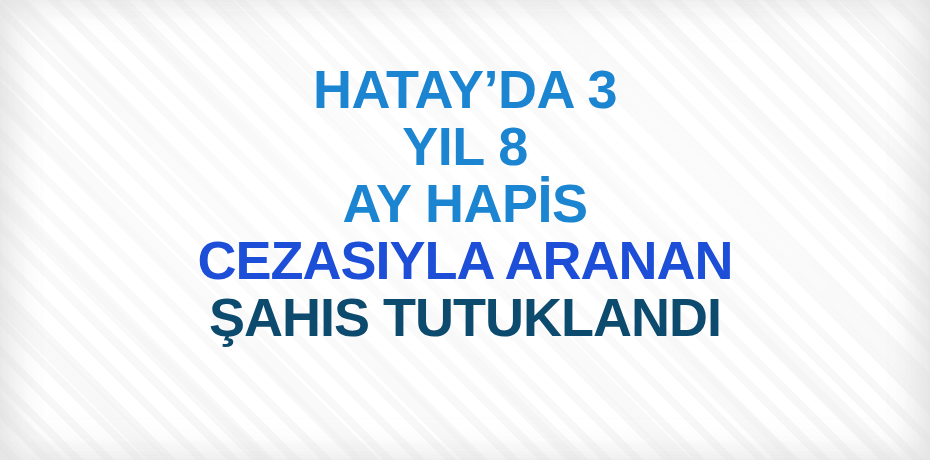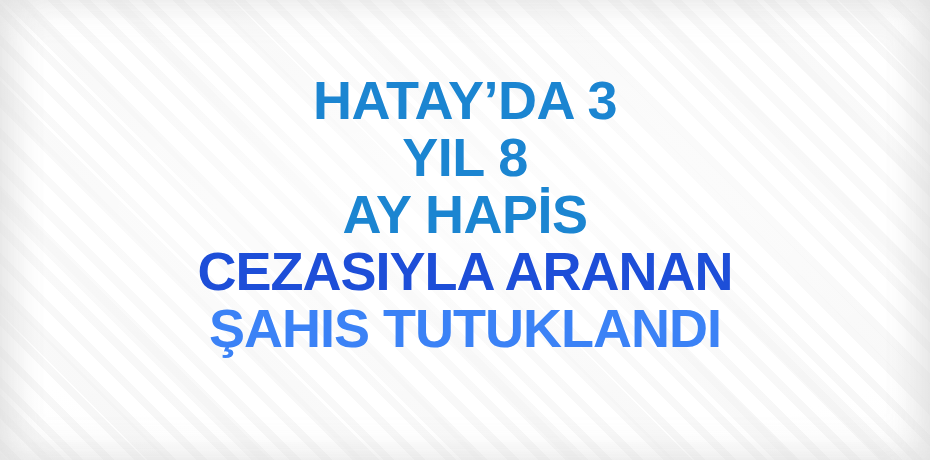--- a/index.html
+++ b/index.html
@@ -72,21 +72,21 @@
       inset 0 0 38px rgba(225,225,225,0.75),
       inset 26px 0 46px -28px rgba(214,214,214,0.9),
       inset -26px 0 46px -28px rgba(214,214,214,0.9);
   }
 
   
   .headline-block {
     position: absolute;
     left: 0;
     right: 0;
-    top: 72px;
+    top: 61px;
     z-index: 5;
     text-align: center;
     padding: 0 20px;
     box-sizing: border-box;
   }
 
   .headline-line {
     display: block;
     color: #1b85d1;
     font-family: "Liberation Sans", "DejaVu Sans", sans-serif;
@@ -111,16 +111,16 @@
   <div class="stripe-layer primary"></div>
   <div class="stripe-layer secondary"></div>
   <div class="stripe-layer vignette"></div>
   <div class="stripe-layer edge-shade"></div>
 
   <div class="headline-block">
     <span class="headline-line" style="color: rgb(27, 133, 209);">HATAY’DA 3</span>
     <span class="headline-line" style="color: rgb(27, 133, 209);">YIL 8</span>
     <span class="headline-line" style="color: rgb(27, 133, 209);">AY HAPİS</span>
     <span class="headline-line wide" style="color: #1d4ed8;">CEZASIYLA ARANAN</span>
-    <span class="headline-line wide" style="color: #3b82f6;">ŞAHIS TUTUKLANDI</span>
+    <span class="headline-line wide" style="color: #0c4a6e;">ŞAHIS TUTUKLANDI</span>
   </div>
 
 </div>
 
 </body></html>

